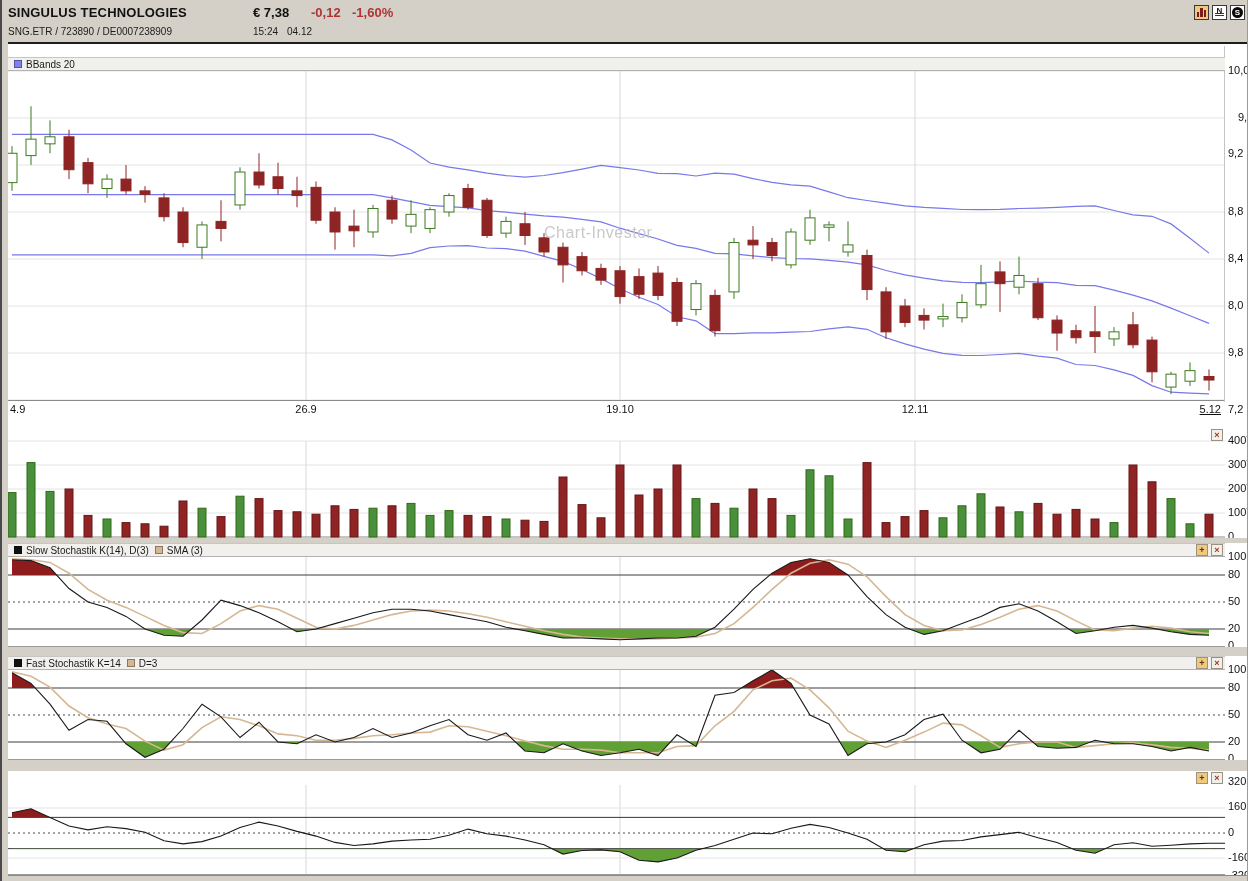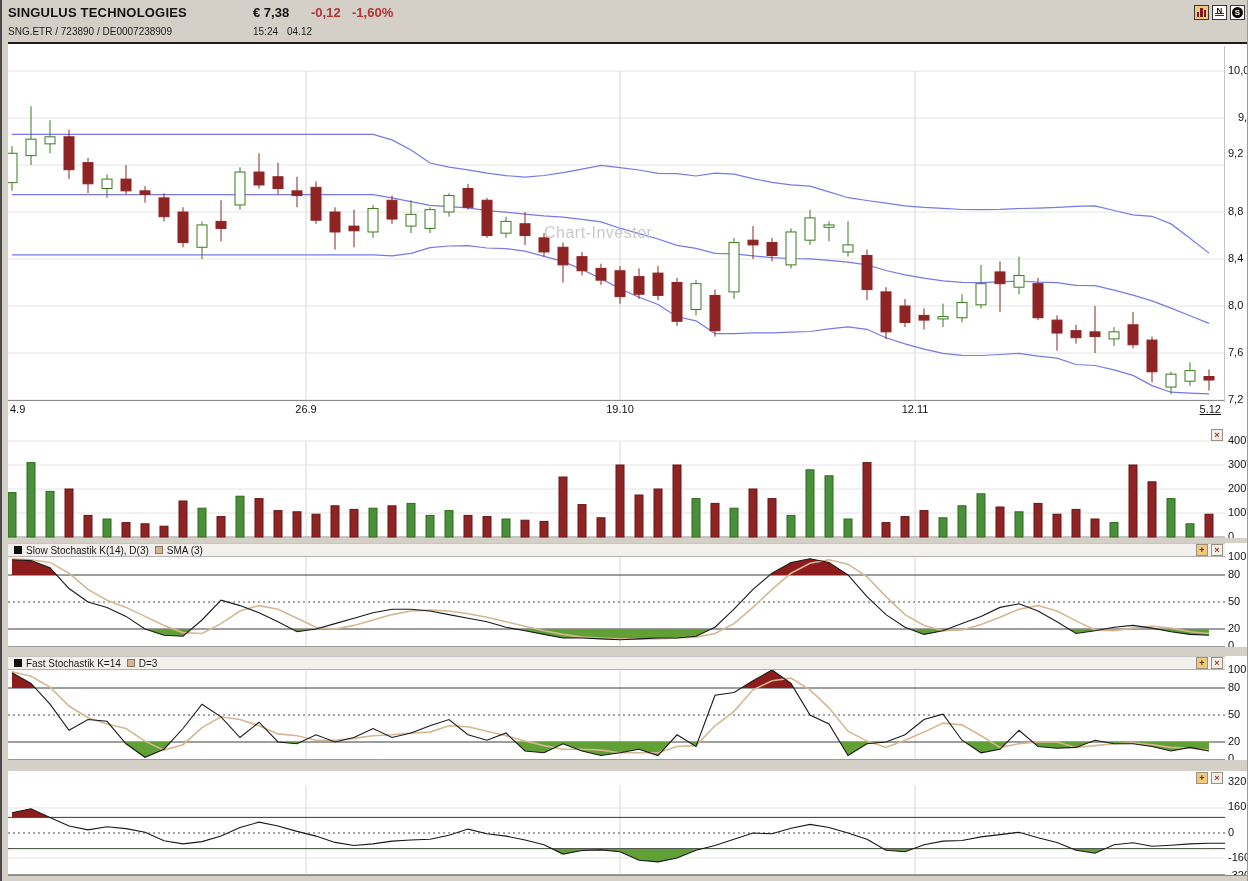--- a/index.html
+++ b/index.html
@@ -218,20 +218,24 @@
           <line x1="1144" y1="290.54999999999995" x2="1144" y2="336.37500000000006" stroke="#8e2424"></line>
           <rect x="1139" y="294.075" width="10" height="31.724999999999966" fill="#8e2424" stroke="#8e2424"></rect>
           <line x1="1163" y1="325.79999999999995" x2="1163" y2="348.125" stroke="#3c7a1e"></line>
           <rect x="1158" y="328.15000000000003" width="10" height="12.925000000000011" fill="#ffffff" stroke="#3c7a1e"></rect>
           <line x1="1182" y1="316.40000000000003" x2="1182" y2="339.9" stroke="#3c7a1e"></line>
           <rect x="1177" y="324.625" width="10" height="10.574999999999989" fill="#ffffff" stroke="#3c7a1e"></rect>
           <line x1="1201" y1="323.45" x2="1201" y2="344.59999999999997" stroke="#8e2424"></line>
           <rect x="1196" y="330.49999999999994" width="10" height="3.525000000000034" fill="#8e2424" stroke="#8e2424"></rect>
         </g>
       </svg>
+    <div class="legendbar" style="top:11px">
+      <span class="sq" style="background:#8080f0"></span>
+      <span class="ltext">BBands 20</span>
+    </div>
   </div>
   <div id="watermark" class="abs">Chart-Investor</div>
 
   <div class="abs panel" id="p-volume" style="left:8px;top:428px;width:1217px;height:110px">
     <svg id="svg-volume" width="1217" height="110">
         <g>
           <line x1="0" y1="13" x2="1217" y2="13" stroke="#e4e4e4"></line>
           <line x1="0" y1="37" x2="1217" y2="37" stroke="#e4e4e4"></line>
           <line x1="0" y1="61" x2="1217" y2="61" stroke="#e4e4e4"></line>
           <line x1="0" y1="85" x2="1217" y2="85" stroke="#e4e4e4"></line>
@@ -413,22 +417,22 @@
   <div id="bottomstrip" class="abs"></div>
   <div id="leftstrip" class="abs"></div>
 
   <div id="yaxis">
       <span class="ytick" style="top: 65px;">10,0</span>
       <span class="ytick" style="top: 112px; margin-left: 10px;">9,6</span>
       <span class="ytick" style="top: 148px;">9,2</span>
       <span class="ytick" style="top: 206px;">8,8</span>
       <span class="ytick" style="top: 253px;">8,4</span>
       <span class="ytick" style="top: 300px;">8,0</span>
-      <span class="ytick" style="top: 347px;">7,6</span>
-      <span class="ytick" style="top: 394px;">7,2</span>
+      <span class="ytick" style="top: 347px;">9,8</span>
+      <span class="ytick" style="top: 404px;">7,2</span>
       <span class="ytick" style="top: 435px;">400T</span>
       <span class="ytick" style="top: 459px;">300T</span>
       <span class="ytick" style="top: 483px;">200T</span>
       <span class="ytick" style="top: 507px;">100T</span>
       <span class="ytick" style="top: 531px;">0</span>
       <span class="ytick" style="top: 551px;">100</span>
       <span class="ytick" style="top: 569px;">80</span>
       <span class="ytick" style="top: 596px;">50</span>
       <span class="ytick" style="top: 623px;">20</span>
       <span class="ytick" style="top: 640px;">0</span>

